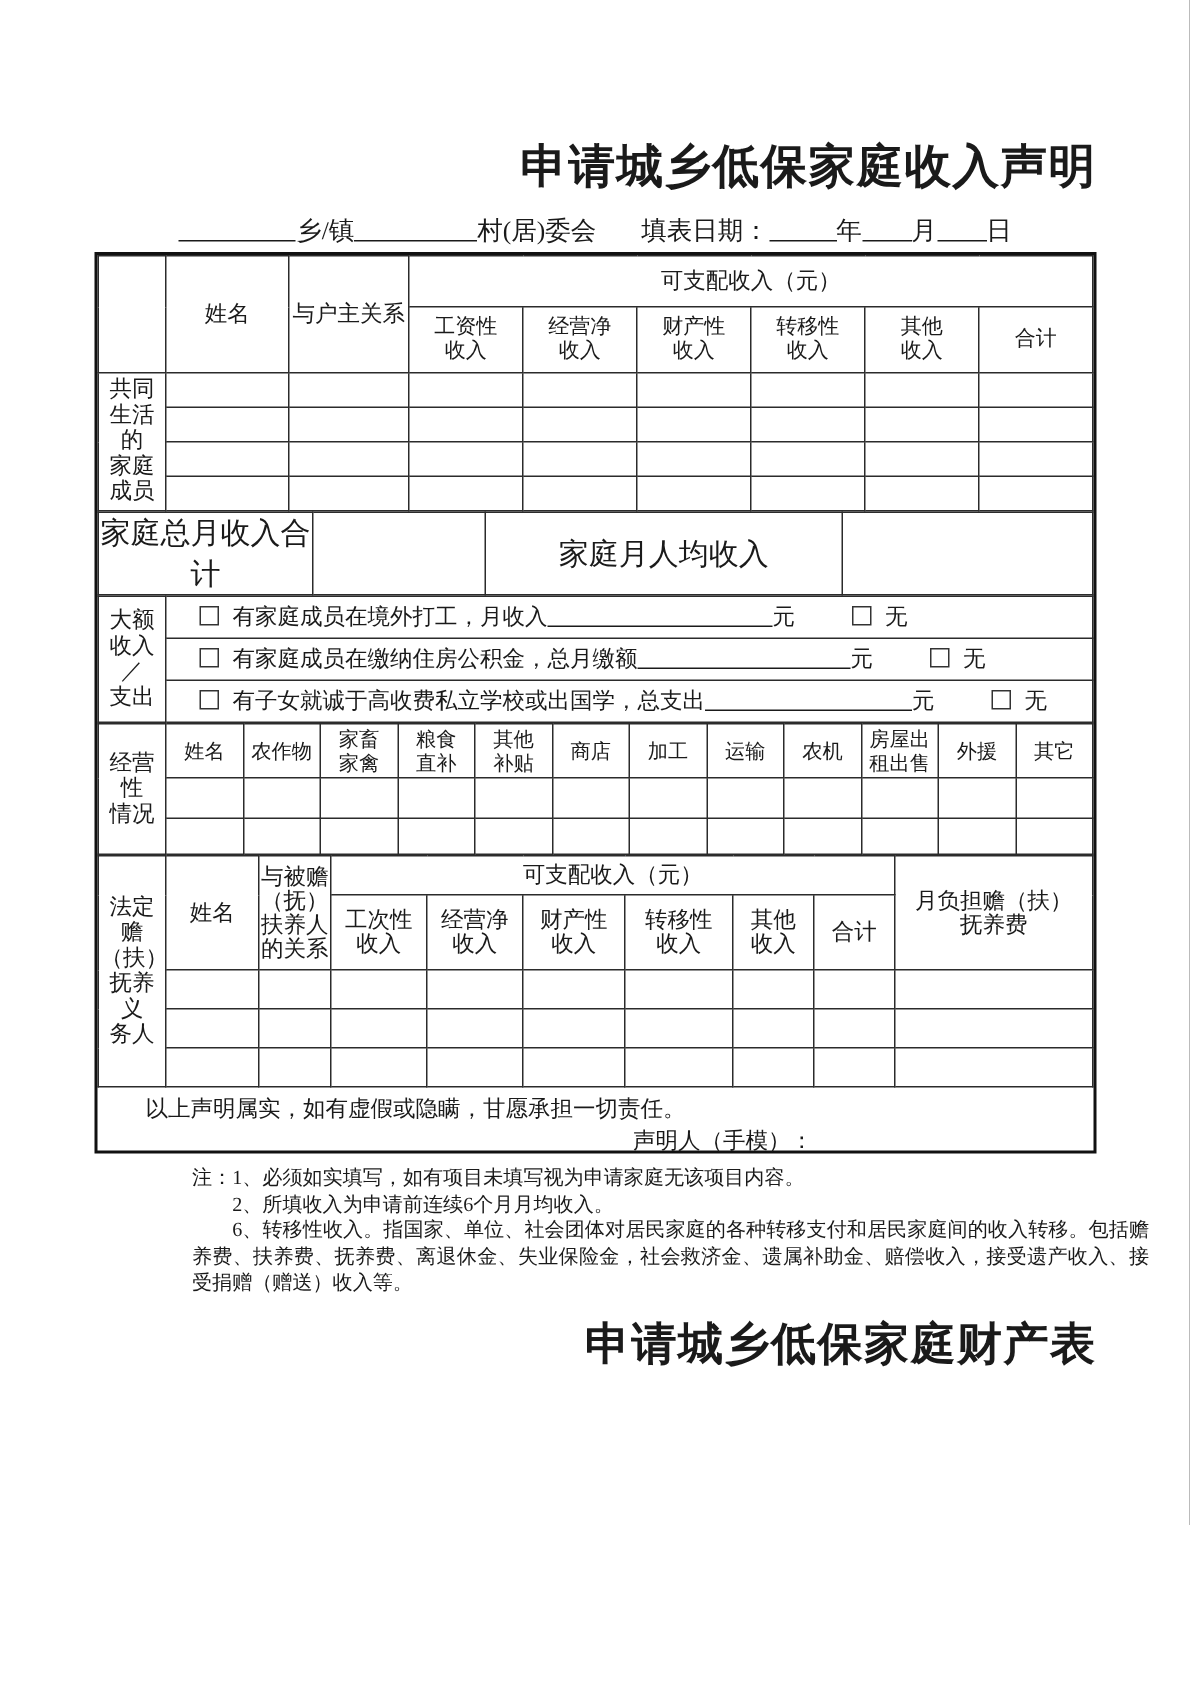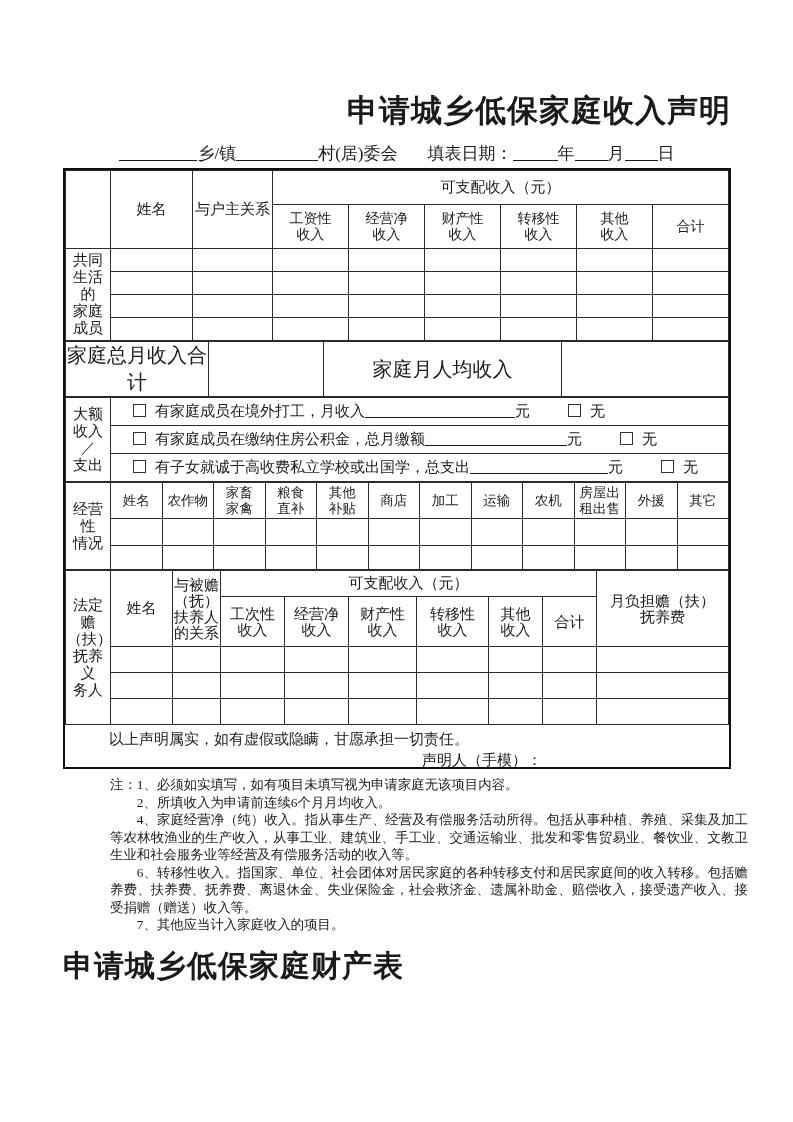--- a/index.html
+++ b/index.html
@@ -40,27 +40,27 @@
         margin-right:9px;vertical-align:-1px;background:#fff;}
   .t-biz tr.hdr{height:36px}
   .t-biz tr.body1{height:27px}
   .t-biz tr.body2{height:24px}
   .t-biz th{font-size:13.5px}
   .t-legal tr.h1{height:26px}
   .t-legal tr.h2{height:50px}
   .t-legal tr.body{height:26px}
   .t-legal th{font-size:15px}
   .declaration{height:42px;padding-top:5px;font-size:15px;box-sizing:border-box;}
-  .decl-line1{text-align:left;padding-left:44px;}
+  .decl-line1{text-align:left;padding-left:32px;}
   .decl-line2{text-align:left;padding-left:357px;margin-top:2px;}
-  .notes{margin:7px 0 0 47px;width:638px;font-size:13.4px;line-height:17.5px;text-align:justify;}
+  .notes{margin:7px 0 0 65px;width:638px;font-size:13.4px;line-height:17.5px;text-align:justify;}
   .notes p{margin:0;text-indent:2em;}
   .notes p.first{text-indent:0;}
   .footer-title{
-    margin:12px 0 0 0;text-align:left;font-size:30px;font-weight:bold;
+    margin:12px 0 0 0;text-align:right;font-size:30px;font-weight:bold;
     letter-spacing:1px;
   }
 </style>
 </head>
 <body>
 
 <div class="page">
 
   <h1 class="doc-title">申请城乡低保家庭收入声明</h1>
 
@@ -345,20 +345,18 @@
     <div class="declaration">
       <div class="decl-line1">以上声明属实，如有虚假或隐瞒，甘愿承担一切责任。</div>
       <div class="decl-line2">声明人（手模）：</div>
     </div>
 
   </div>
 
   <div class="notes">
     <p class="first">注：1、必须如实填写，如有项目未填写视为申请家庭无该项目内容。</p>
     <p>2、所填收入为申请前连续6个月月均收入。</p>
-    <p>4、家庭经营净（纯）收入。指从事生产、经营及有偿服务活动所得。包括从事种植、养殖、采集及加工等农林牧渔业的生产收入，从事工业、建筑业、手工业、交通运输业、批发和零售贸易业、餐饮业、文教卫生业和社会服务业等经营及有偿服务活动的收入等。</p>
     <p>6、转移性收入。指国家、单位、社会团体对居民家庭的各种转移支付和居民家庭间的收入转移。包括赡养费、扶养费、抚养费、离退休金、失业保险金，社会救济金、遗属补助金、赔偿收入，接受遗产收入、接受捐赠（赠送）收入等。</p>
-    <p>7、其他应当计入家庭收入的项目。</p>
   </div>
 
   <h2 class="footer-title">申请城乡低保家庭财产表</h2>
 
 </div>
 
 </body></html>

